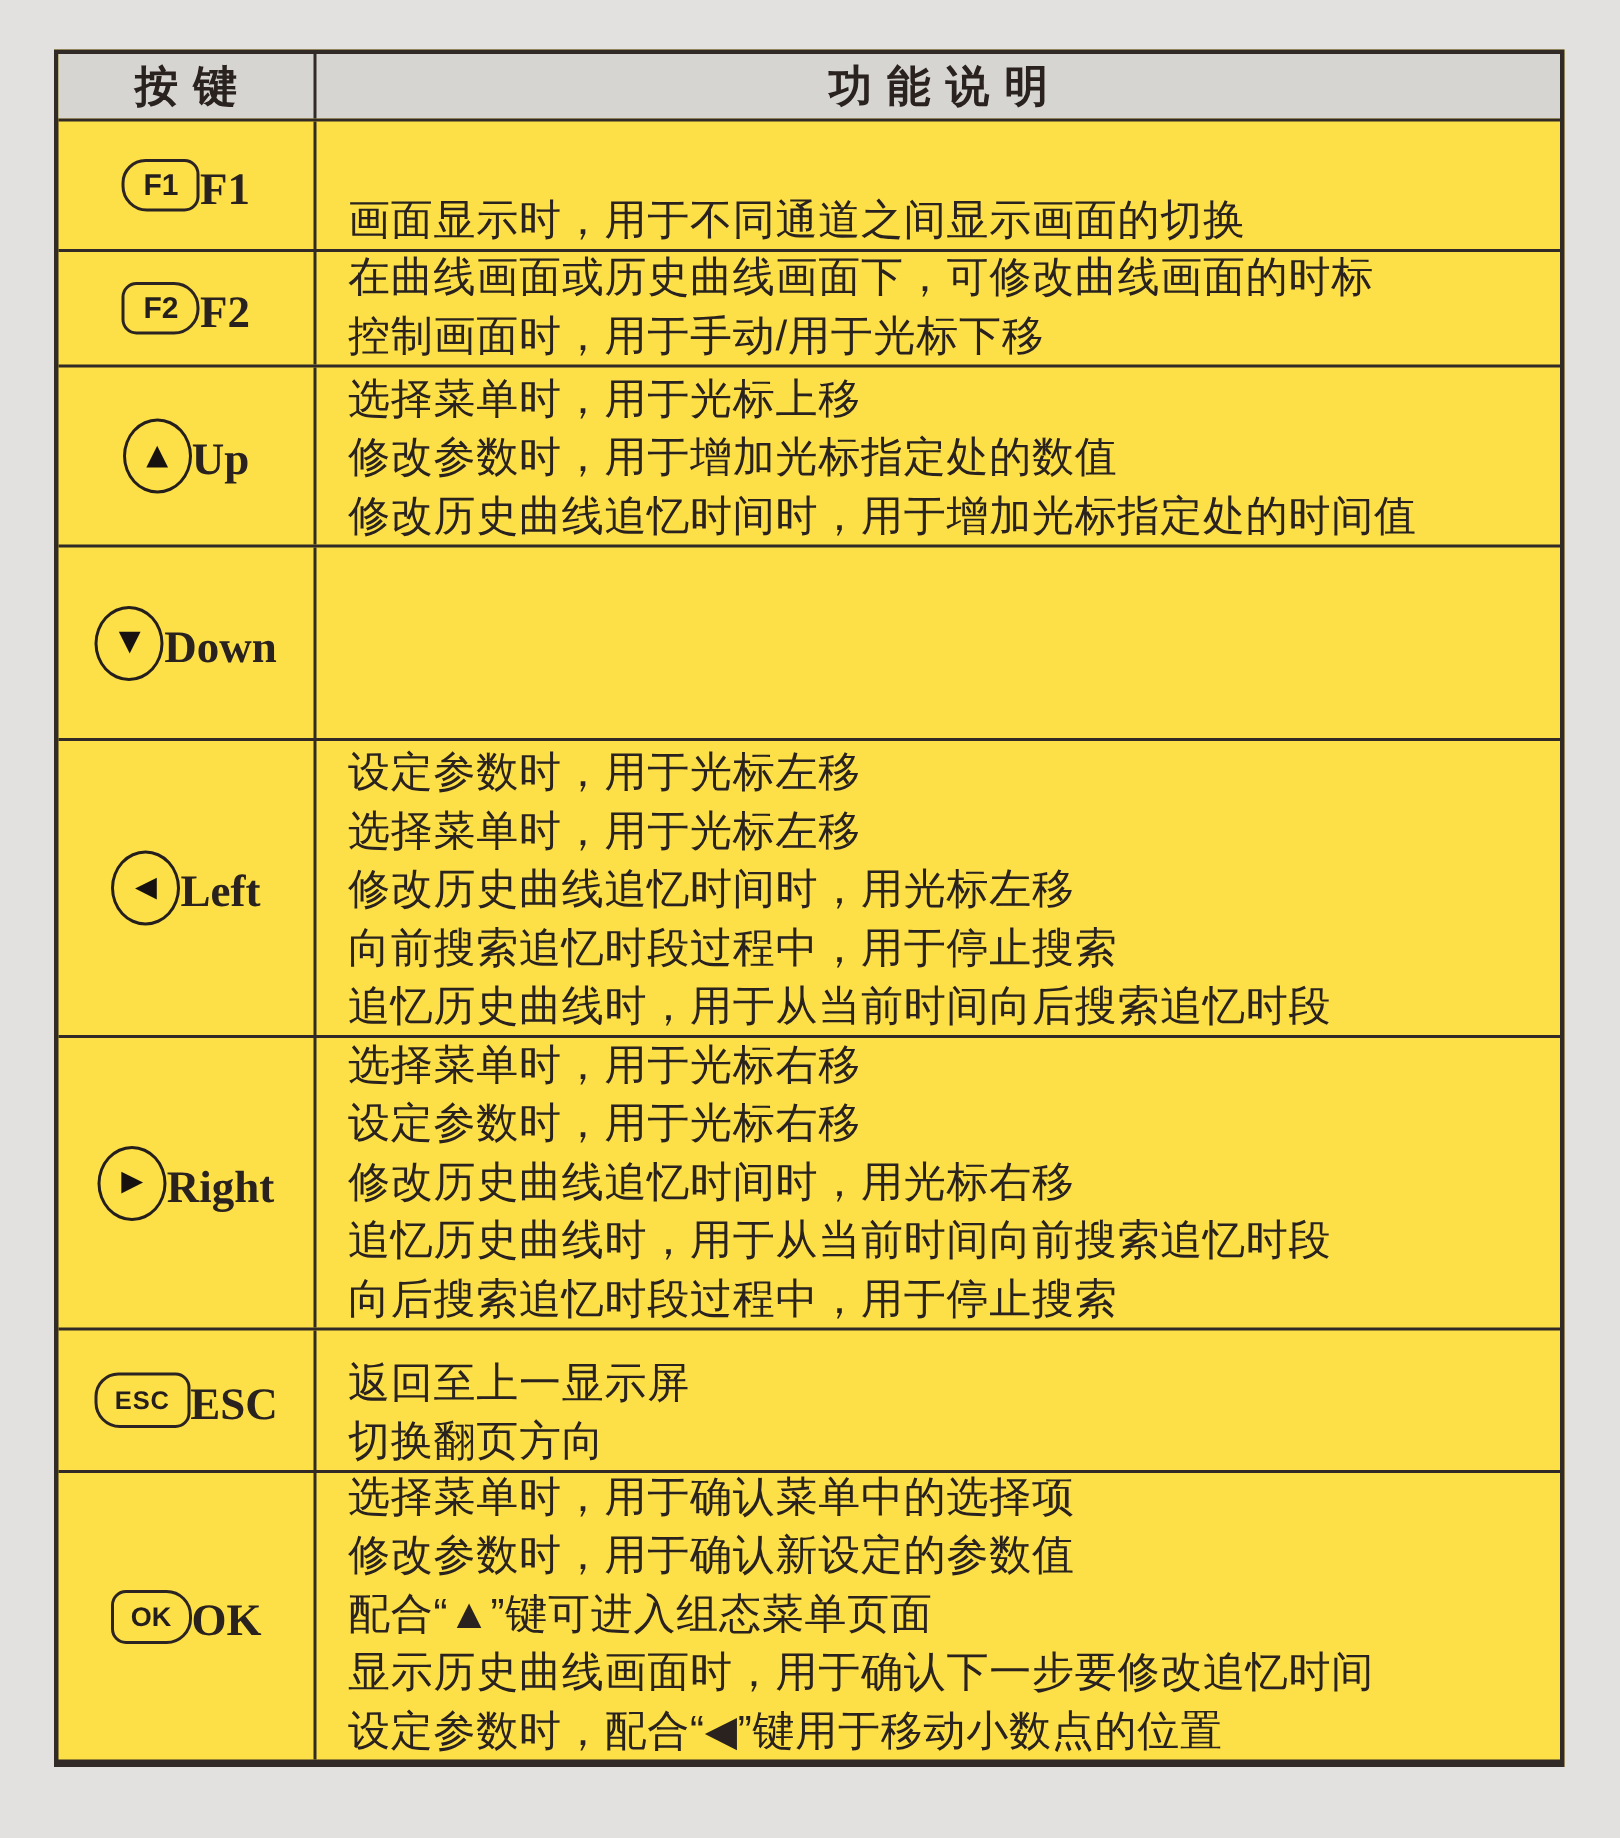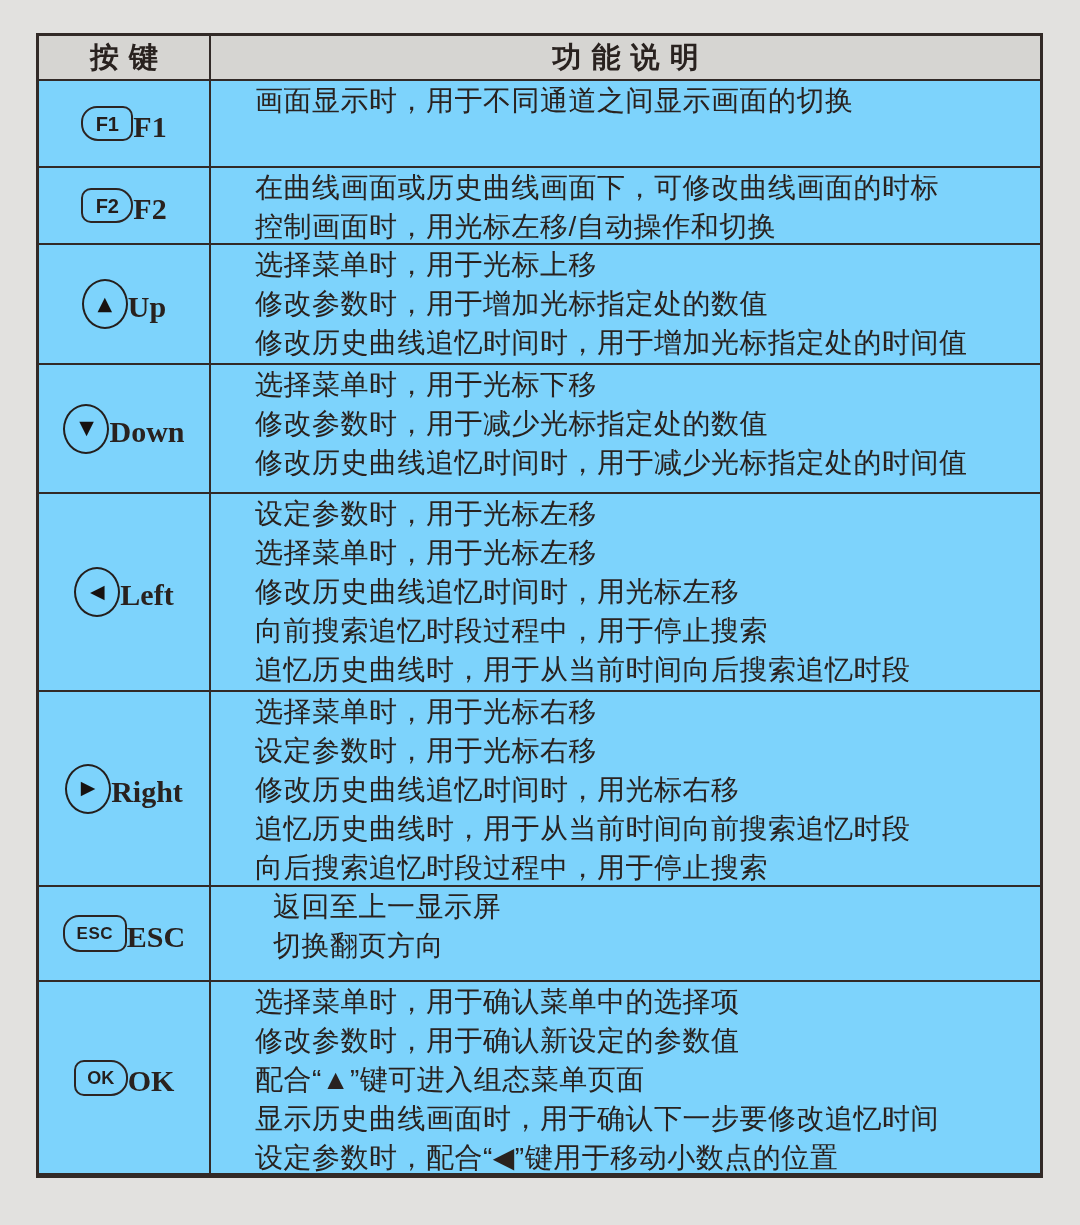--- a/index.html
+++ b/index.html
@@ -17,58 +17,58 @@
     overflow: hidden;
   }
   .manual-table {
     position: absolute;
     left: 36px;
     top: 33px;
     width: 1007px;
     box-sizing: border-box;
     border: 3px solid #322a27;
     border-bottom-width: 5px;
-    background: #7dd3fc;
+    background: #fde047;
   }
   .row {
     display: flex;
     box-sizing: border-box;
     border-top: 2px solid #322a27;
   }
   .row.header-row {
     border-top: none;
     background: #d6d5d2;
     height: 43px;
   }
   .r-f1   { height: 87px; }
   .r-f2   { height: 77px; }
   .r-up   { height: 120px; }
   .r-down { height: 129px; }
   .r-left { height: 198px; }
   .r-right{ height: 195px; }
-  .r-esc  { height: 95px; gap: 18px; }
+  .r-esc  { height: 95px; }
   .r-ok   { height: 193px; }
 
   .key-col {
     flex: 0 0 172px;
     width: 172px;
     box-sizing: border-box;
     border-right: 2px solid #322a27;
     display: flex;
     flex-direction: row;
     align-items: center;
     justify-content: center;
   }
   .desc-col {
     flex: 1 1 auto;
     box-sizing: border-box;
     display: flex;
     flex-direction: column;
-    justify-content: flex-start;
-    padding: 0 12px 0 44px;
+    justify-content: flex-end;
+    padding: 0 12px 0 21px;
   }
   .header-cell {
     align-items: center;
     justify-content: center;
     flex-direction: row;
     display: flex;
     padding: 0;
   }
   .header-text {
     font-size: 29px;
@@ -159,21 +159,21 @@
 
     <div class="row r-f2">
       <div class="key-col">
         <span class="keycap cap-f bulge-right">
           <span>F2</span>
         </span>
         <span class="key-label">F2</span>
       </div>
       <div class="desc-col">
         <div class="desc-line">在曲线画面或历史曲线画面下，可修改曲线画面的时标</div>
-        <div class="desc-line">控制画面时，用光标左移/自动操作和切换</div>
+        <div class="desc-line">控制画面时，用于手动/用于光标下移</div>
       </div>
     </div>
 
     <div class="row r-up">
       <div class="key-col">
         <span class="circlekey">
           <span class="tri">▲</span>
         </span>
         <span class="key-label">Up</span>
       </div>
@@ -183,25 +183,20 @@
         <div class="desc-line">修改历史曲线追忆时间时，用于增加光标指定处的时间值</div>
       </div>
     </div>
 
     <div class="row r-down">
       <div class="key-col">
         <span class="circlekey">
           <span class="tri">▼</span>
         </span>
         <span class="key-label">Down</span>
-      </div>
-      <div class="desc-col">
-        <div class="desc-line">选择菜单时，用于光标下移</div>
-        <div class="desc-line">修改参数时，用于减少光标指定处的数值</div>
-        <div class="desc-line">修改历史曲线追忆时间时，用于减少光标指定处的时间值</div>
       </div>
     </div>
 
     <div class="row r-left">
       <div class="key-col">
         <span class="circlekey">
           <span class="tri">◀</span>
         </span>
         <span class="key-label">Left</span>
       </div>

